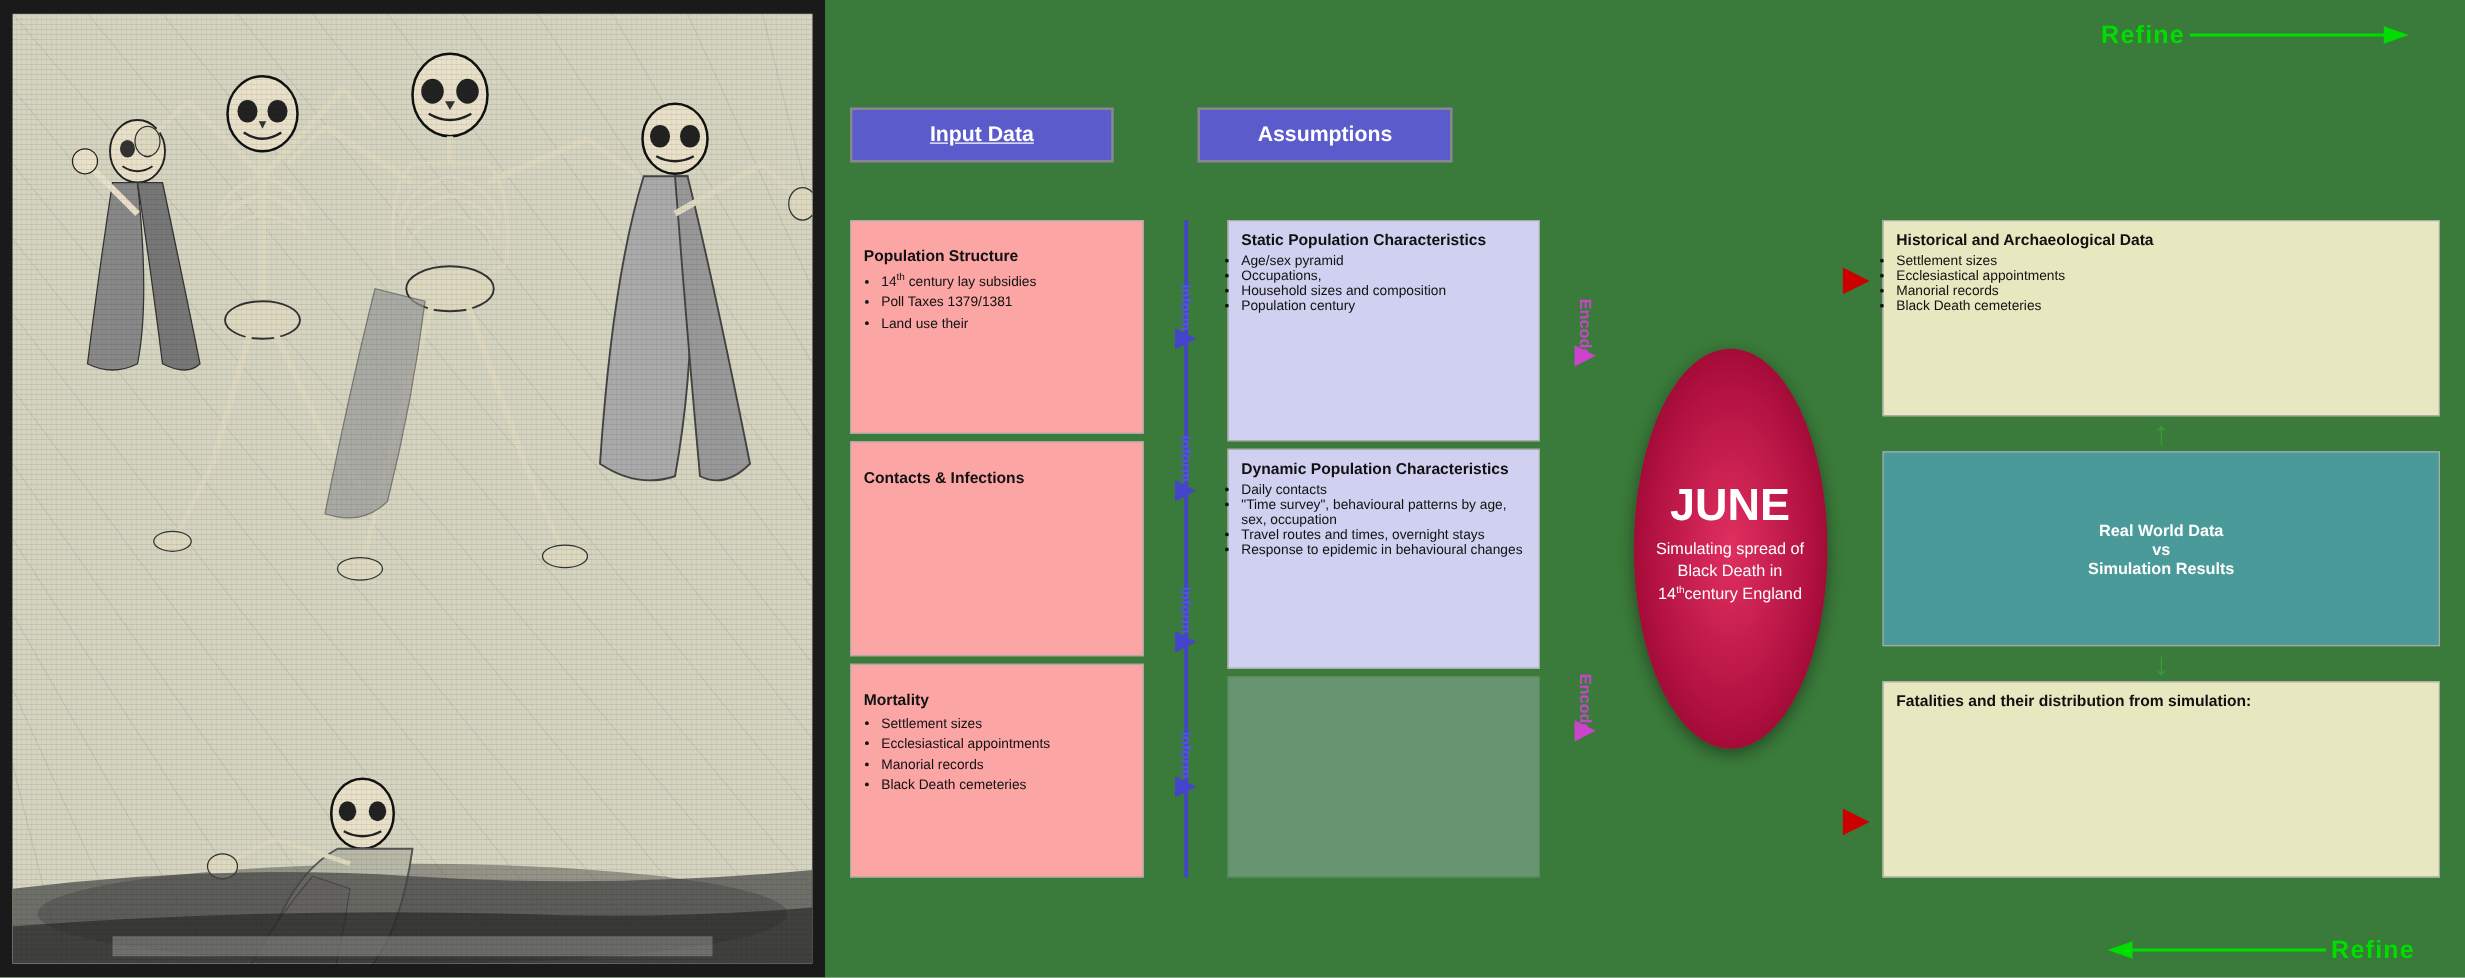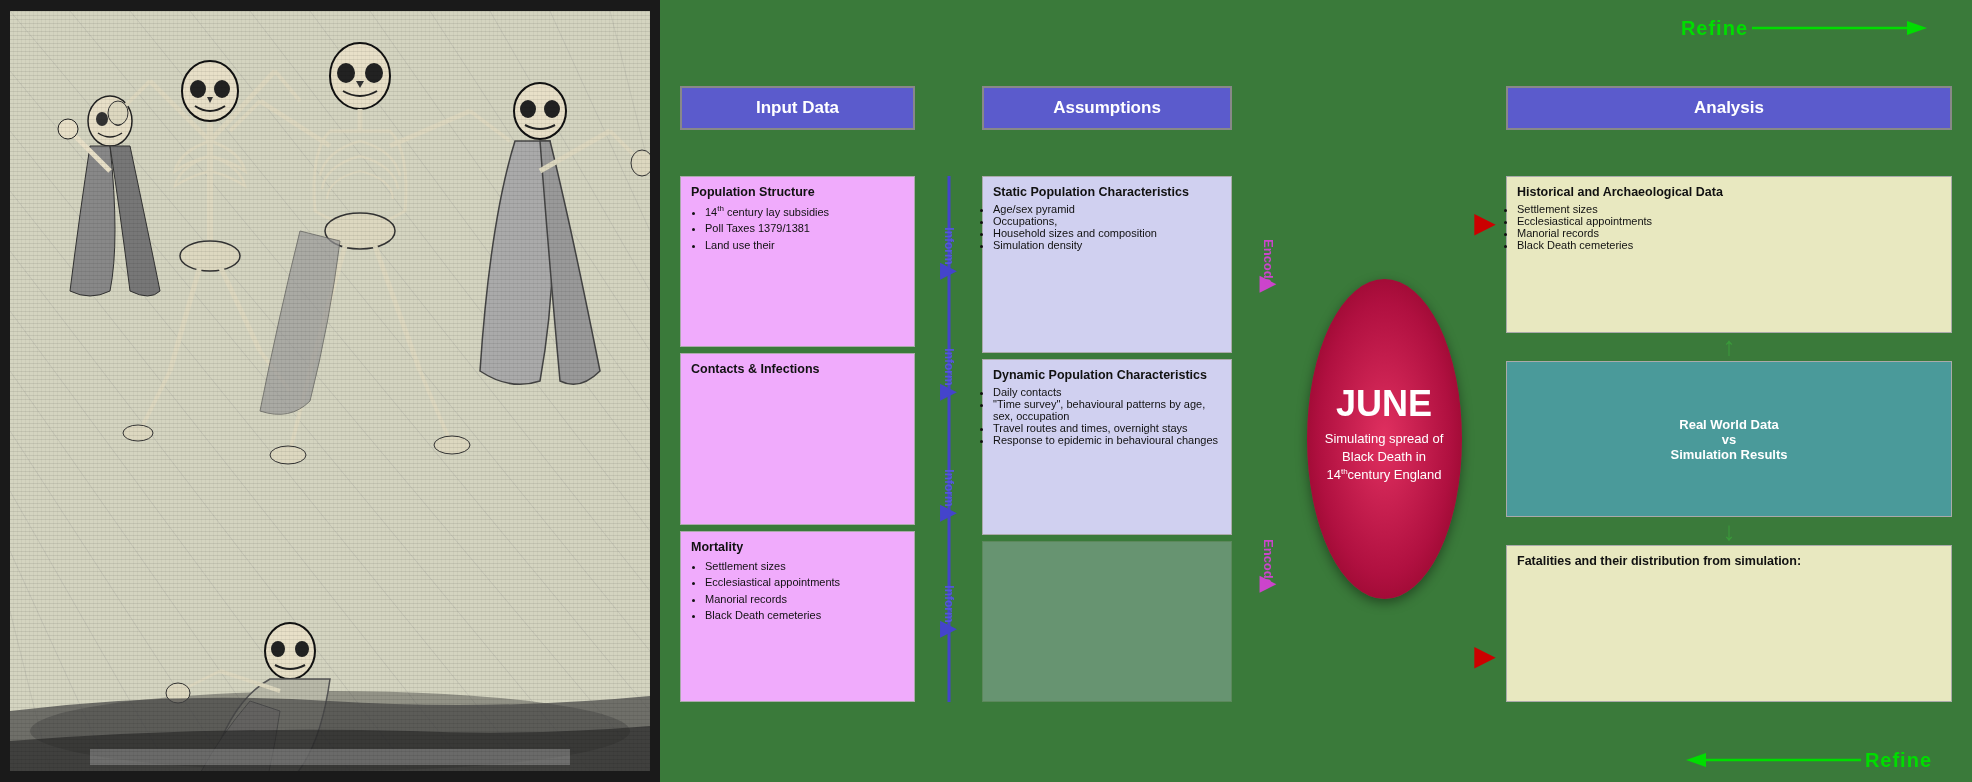--- a/index.html
+++ b/index.html
@@ -138,22 +138,22 @@
       color: white;
       text-align: center;
       font-weight: bold;
       font-size: 17px;
       padding: 10px 6px;
       border: 2px solid #888;
     }
 
     
     .card {
-      background: #f0abfc;
-      padding: 8px 10px;
+      background: #fca5a5;
+      padding: 21px 10px;
       font-size: 11.5px;
       color: #111;
       flex: 1;
       border: 1px solid #aaa;
     }
     .card-title {
       font-weight: bold;
       font-size: 12.5px;
       margin-bottom: 4px;
     }
@@ -422,33 +422,30 @@
 
   <div class="refine-top">
     <span style="color:#00dd00; font-size:20px; font-weight:bold; letter-spacing:1px;">Refine</span>
     <svg width="180" height="24" viewBox="0 0 180 24" style="margin-left:4px;">
       <line x1="0" y1="12" x2="160" y2="12" stroke="#00dd00" stroke-width="2.5"></line>
       <polygon points="155,5 175,12 155,19" fill="#00dd00"></polygon>
     </svg>
   </div>
 
   <div class="headers-row">
-    <div class="header-box" style="width:235px;">
+    <div class="header-box" style="width:211px;text-decoration:underline;">
       <span>Input Data</span>
     </div>
     <div style="width:55px;"></div>
-    <div class="header-box" style="width:250px;">
+    <div class="header-box" style="width:204px;">
       <span>Assumptions</span>
     </div>
     <div style="width:60px;"></div>
     <div style="width:160px;"></div>
     <div style="width:30px;"></div>
-    <div class="header-box-analysis" style="flex:1;">
-      <span>Analysis</span>
-    </div>
   </div>
 
   <div class="main-content">
 
     <div class="col-input">
 
       <div class="card">
         <div class="card-title">Population Structure</div>
         <ul>
           <li>14<sup>th</sup> century lay subsidies</li>
@@ -499,21 +496,21 @@
     </div>
 
     <div class="col-assumptions">
 
       <div class="card-assumption">
         <div class="card-title">Static Population Characteristics</div>
         <ul>
           <li>Age/sex pyramid</li>
           <li>Occupations,</li>
           <li>Household sizes and composition</li>
-          <li>Simulation density</li>
+          <li>Population century</li>
         </ul>
       </div>
 
       <div class="card-assumption">
         <div class="card-title">Dynamic Population Characteristics</div>
         <ul>
           <li>Daily contacts</li>
           <li>"Time survey", behavioural patterns by age, sex, occupation</li>
           <li>Travel routes and times, overnight stays</li>
           <li>Response to epidemic in behavioural changes</li>

